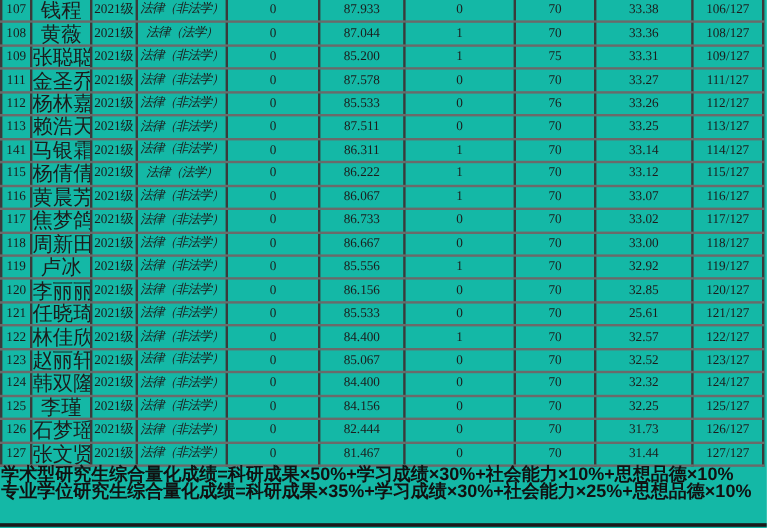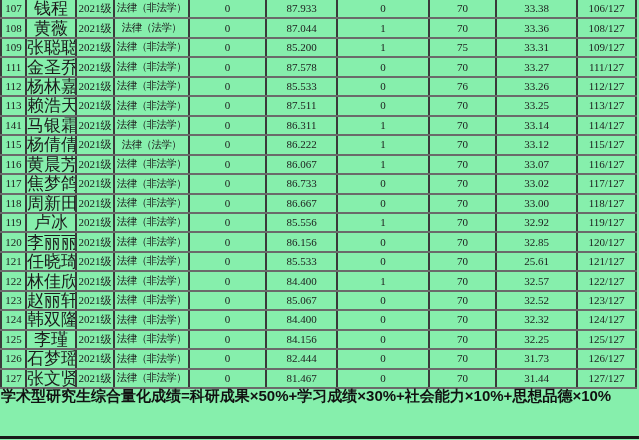--- a/index.html
+++ b/index.html
@@ -1,20 +1,20 @@
 <!DOCTYPE html>
 <html><head>
 <meta charset="utf-8">
 <style>
   html, body { margin: 0; padding: 0; }
   .screen {
     position: relative;
     width: 639px;
     height: 440px;
-    background: #86efac;
+    background: #14b8a6;
     overflow: hidden;
     font-family: "Liberation Serif", "DejaVu Serif", serif;
     color: #1c1c1c;
   }
   table.grid {
     border-collapse: collapse;
     table-layout: fixed;
     width: 637px;
     margin-top: -2px; 
     margin-left: 0;
@@ -27,21 +27,21 @@
     font-size: 11px;
     line-height: 1;
     border-top: 2px solid #6a6a6a;
     border-bottom: 2px solid #6a6a6a;
     border-left: 2px solid #3a3a3a;
     border-right: 2px solid #3a3a3a;
     white-space: nowrap;
     overflow: hidden;
   }
   
-  table.grid td.c3 { font-size: 10.5px; letter-spacing: -0.6px; }
+  table.grid td.c3 { font-size: 10.5px; letter-spacing: -0.6px; font-style: italic; }
   table.grid td.c1 { font-size: 17px; }
   .footnotes {
     font-family: "Liberation Sans", "DejaVu Sans", sans-serif;
     font-size: 15px;
     font-weight: bold;
     line-height: 13.5px;
     color: #111111;
     padding-left: 1px;
     white-space: nowrap;
   }
@@ -311,16 +311,17 @@
           <td class="c6">0</td>
           <td class="c7">70</td>
           <td class="c8">31.44</td>
           <td class="c9">127/127</td>
         </tr>
       </tbody>
   </table>
 
   <div class="footnotes">
     <div>学术型研究生综合量化成绩=科研成果×50%+学习成绩×30%+社会能力×10%+思想品德×10%</div>
+    <div>专业学位研究生综合量化成绩=科研成果×35%+学习成绩×30%+社会能力×25%+思想品德×10%</div>
   </div>
 
   <div class="bottom-rule"></div>
 </div>
 
 </body></html>

